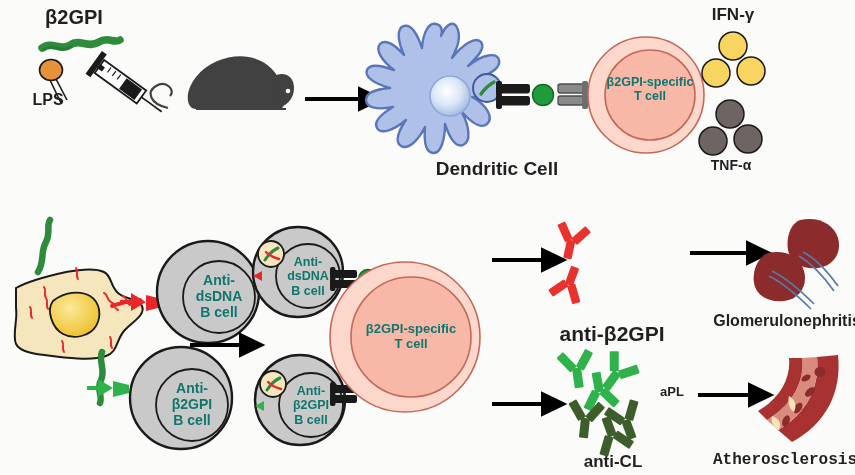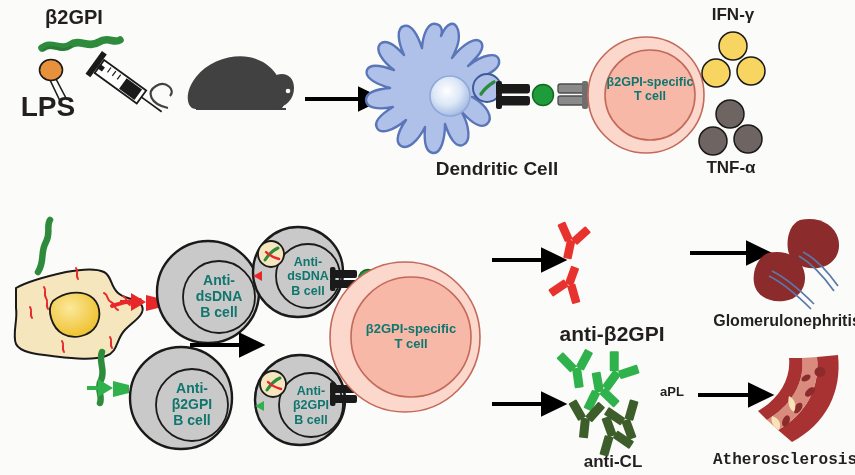--- a/index.html
+++ b/index.html
@@ -317,28 +317,28 @@
       </g>
       <g fill="#F7E3B8">
         <path d="M789,396 C795,399 797,406 794,412 C790,410 787,403 789,396 Z"></path>
         <path d="M772,416 C779,418 782,424 779,430 C774,428 770,422 772,416 Z"></path>
       </g>
     </g>
 
   </svg>
 
   <div class="lbl c" style="left:74px;top:6px;font-size:20px;">β2GPI</div>
-  <div class="lbl c" style="left:48px;top:91px;font-size:28px;">LPS</div>
+  <div class="lbl c" style="left:48px;top:91px;font-size:16px;">LPS</div>
   <div class="lbl c" style="left:497px;top:158px;font-size:19px;">Dendritic Cell</div>
   <div class="in-cell" style="left:650px;top:89px;font-size:12.5px;">
     <div>β2GPI-specific</div>
     <div>T cell</div>
   </div>
   <div class="lbl c" style="left:733px;top:5px;font-size:17px;">IFN-γ</div>
-  <div class="lbl c" style="left:731px;top:158px;font-size:17px;text-align:center;">TNF-α</div>
+  <div class="lbl c" style="left:731px;top:158px;font-size:14px;text-align:center;">TNF-α</div>
 
 
   <div class="in-cell" style="left:219px;top:297px;font-size:14px;">
     <div>Anti-</div>
     <div>dsDNA</div>
     <div>B cell</div>
   </div>
   <div class="in-cell" style="left:192px;top:405px;font-size:14px;">
     <div>Anti-</div>
     <div>β2GPI</div>

